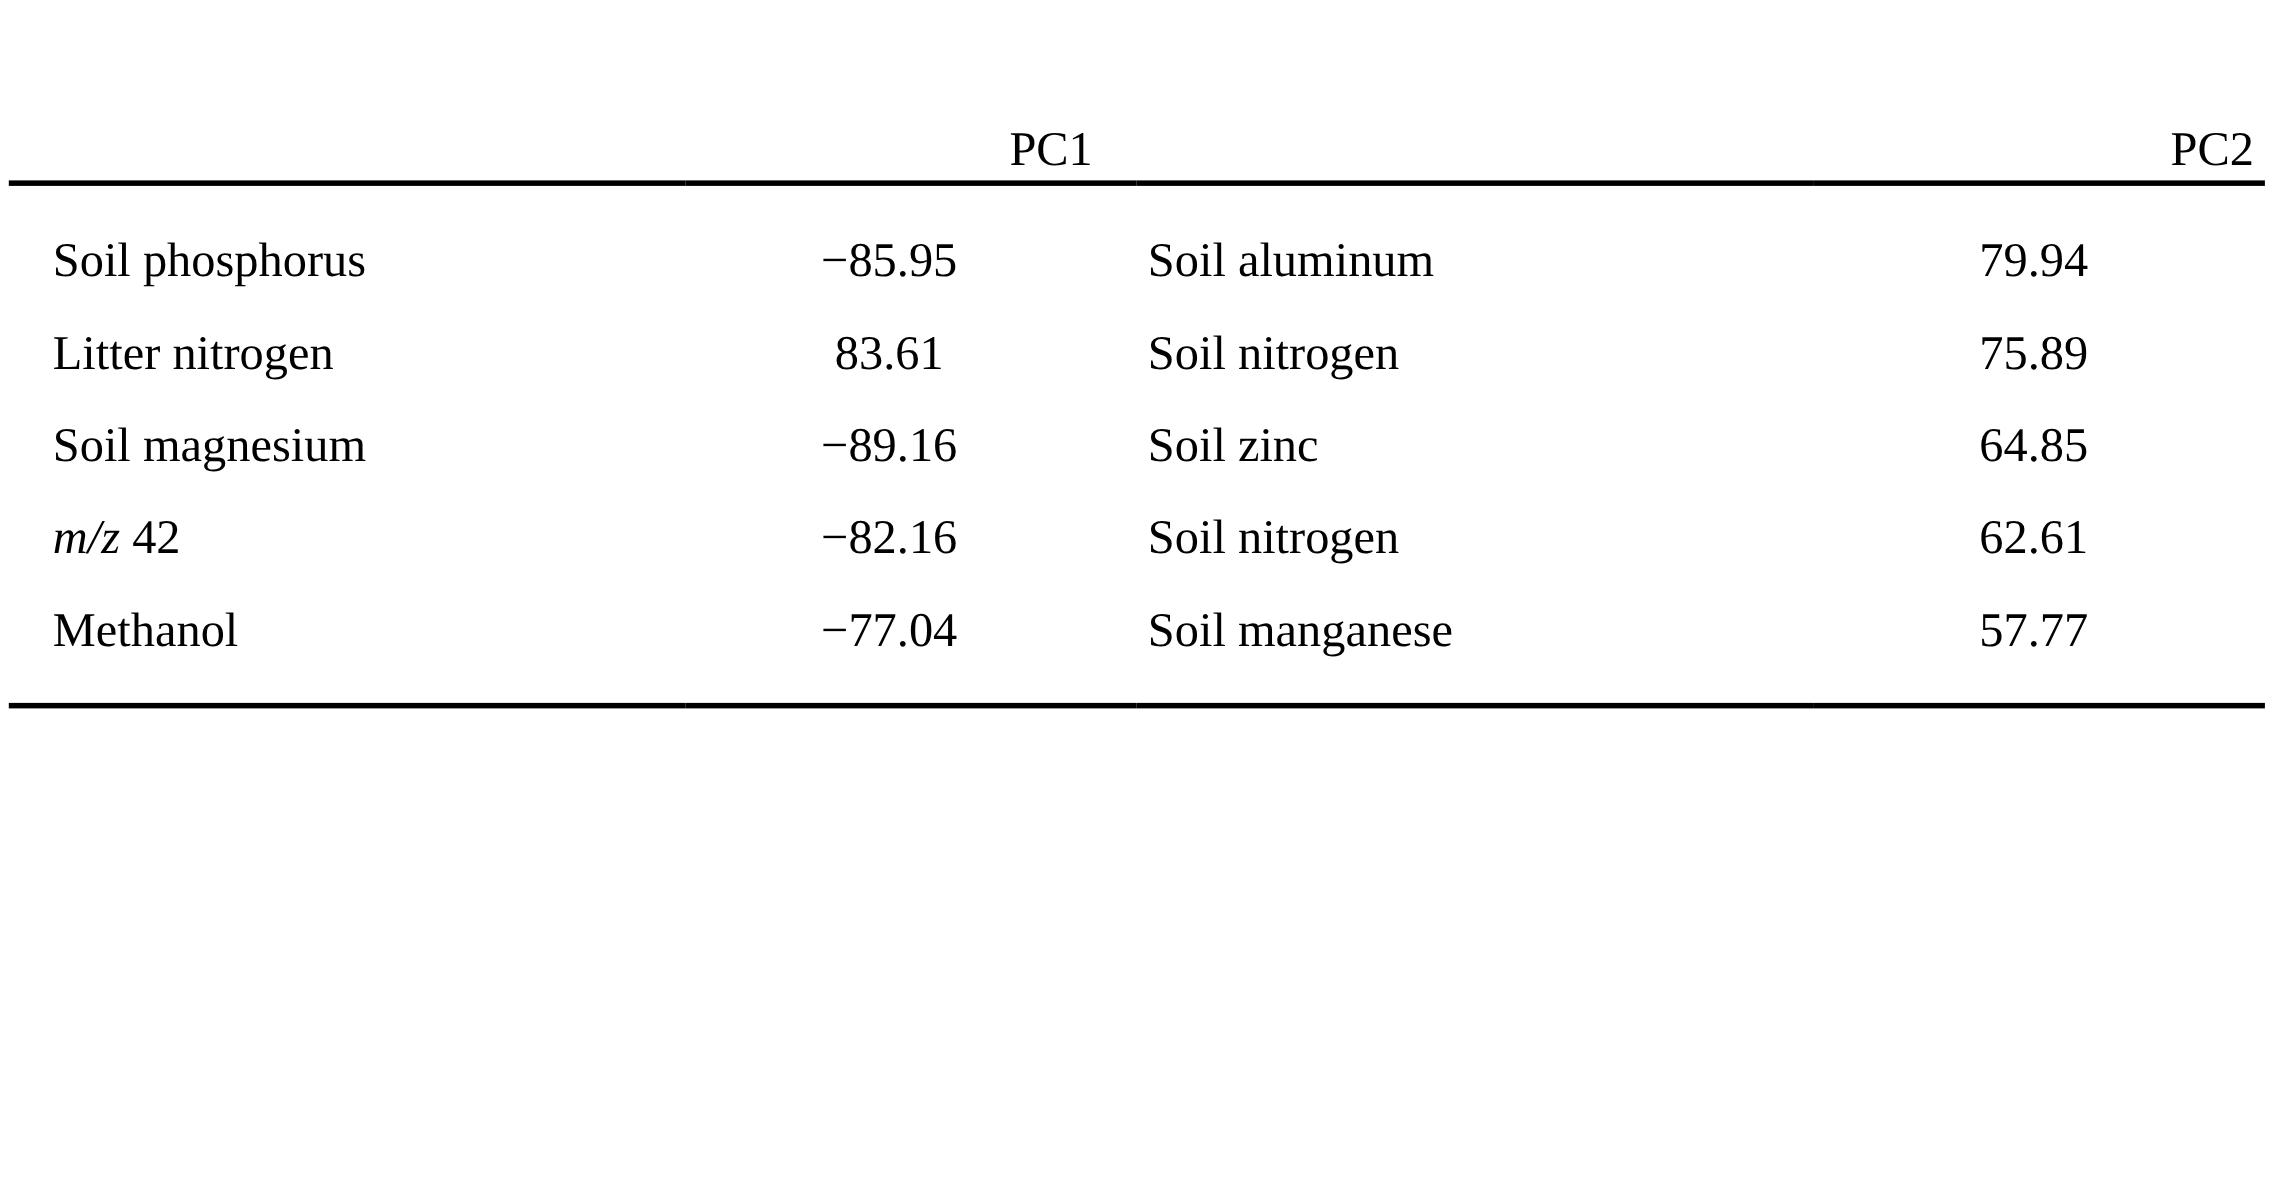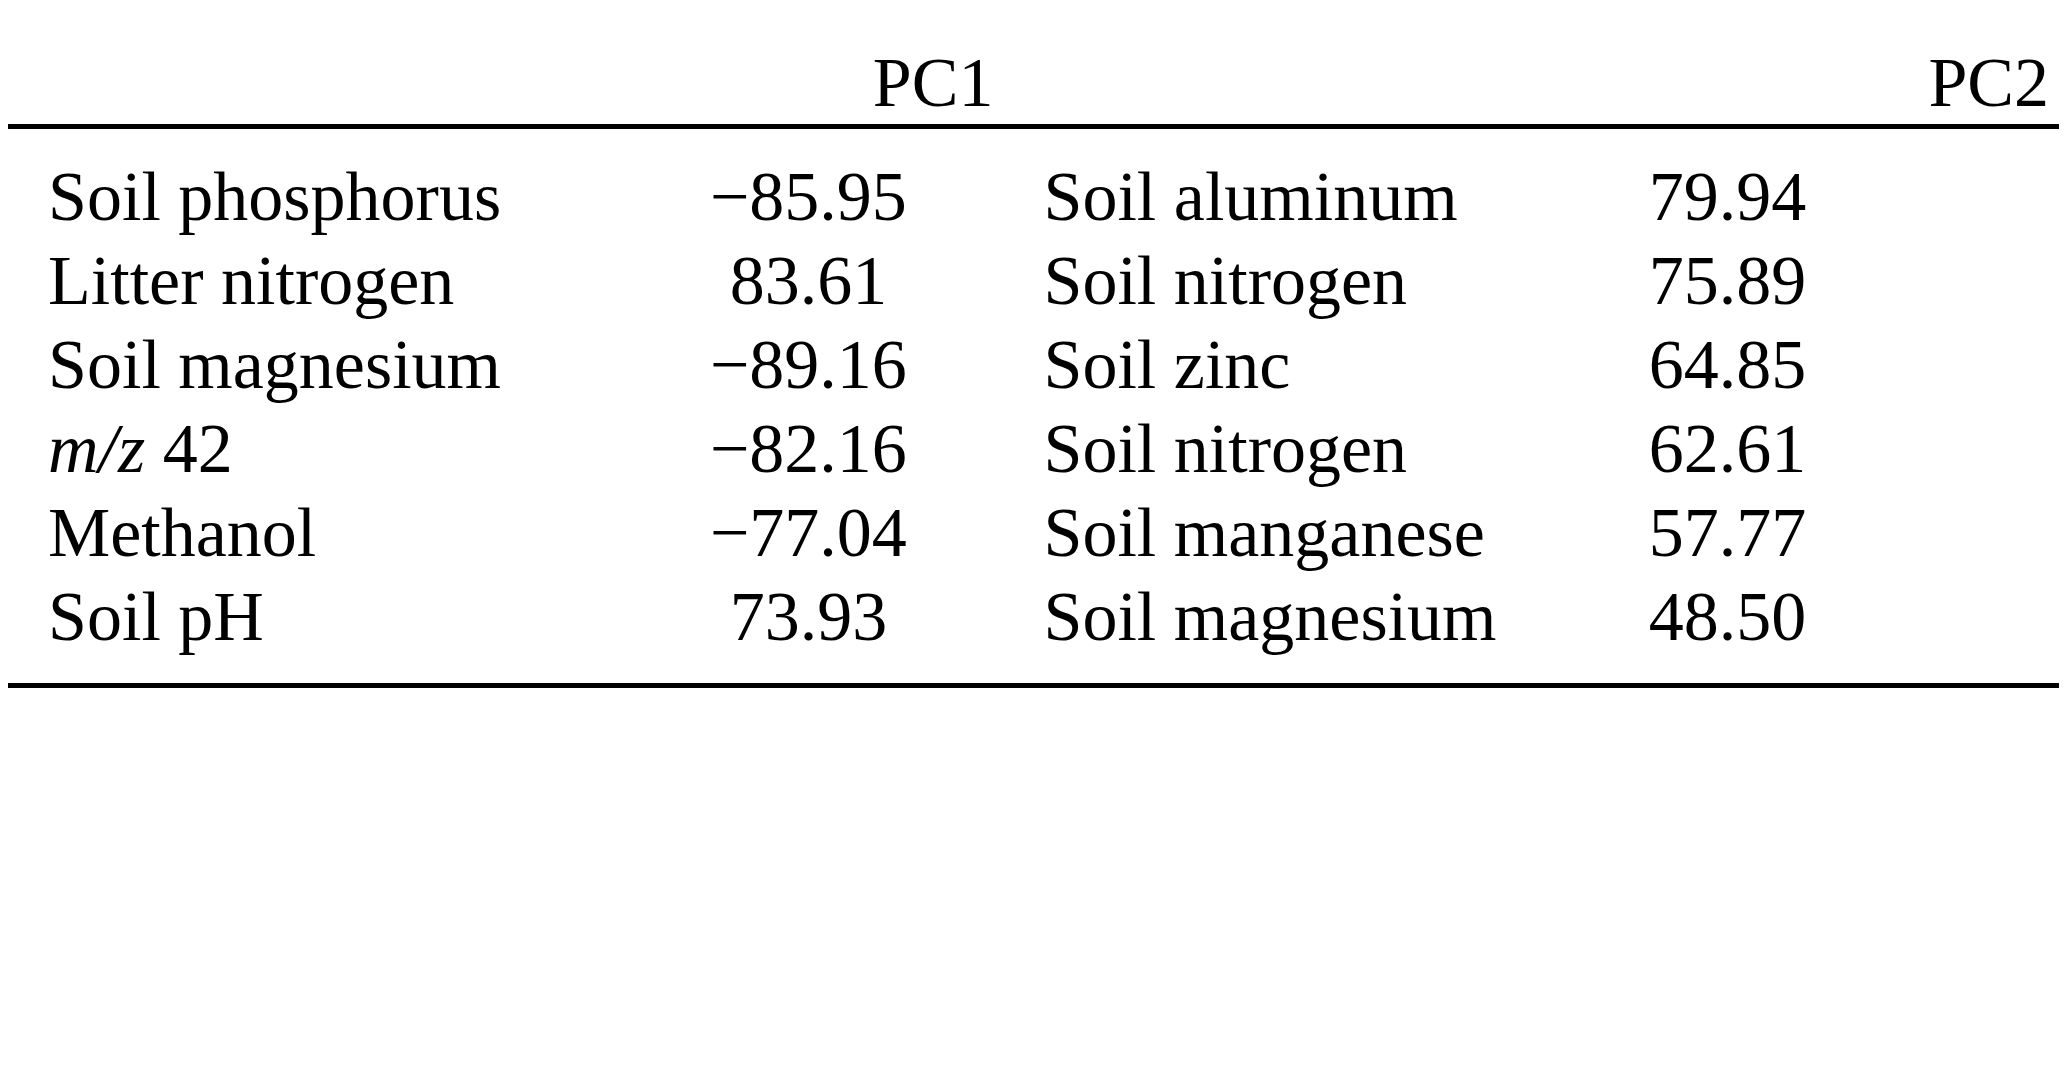--- a/index.html
+++ b/index.html
@@ -20,22 +20,23 @@
     box-sizing: border-box;
     padding: 0 8px;
     display: flex;
     flex-direction: column;
     justify-content: flex-start;
   }
   table.pca-table {
     width: 100%;
     border-collapse: collapse;
     table-layout: fixed;
-    font-size: 70px;
+    font-size: 44px;
     line-height: 1.0;
+    margin-top: 40px;
   }
   table.pca-table col.c-label1 { width: 30%; }
   table.pca-table col.c-val1   { width: 20%; }
   table.pca-table col.c-label2 { width: 30%; }
   table.pca-table col.c-val2   { width: 20%; }
   .rule-mid {
     border-top: 5px solid #000;
   }
   .rule-bottom {
     border-top: 5px solid #000;
@@ -72,21 +73,21 @@
   }
   td.value {
     text-align: center;
     padding-right: 40px;
   }
   td.label2 {
     text-align: left;
     padding-left: 10px;
   }
   td.value2 {
-    text-align: left;
+    text-align: center;
     padding-right: 10px;
   }
   tbody tr:first-child td {
     padding-top: 26px;
     font-family: Liberation Serif, serif;
   }
   tbody tr:last-child td {
     padding-bottom: 24px;
   }
   .mz-italic {
@@ -139,26 +140,20 @@
         <td class="value">−82.16</td>
         <td class="label2">Soil nitrogen</td>
         <td class="value2">62.61</td>
       </tr>
       <tr>
         <td class="label">Methanol</td>
         <td class="value">−77.04</td>
         <td class="label2">Soil manganese</td>
         <td class="value2">57.77</td>
       </tr>
-      <tr>
-        <td class="label">Soil pH</td>
-        <td class="value">73.93</td>
-        <td class="label2">Soil magnesium</td>
-        <td class="value2">48.50</td>
-      </tr>
     </tbody>
     <tfoot>
       <tr>
         <td class="rule-bottom" colspan="4"></td>
       </tr>
     </tfoot>
   </table>
 </div>
 
 </body></html>

